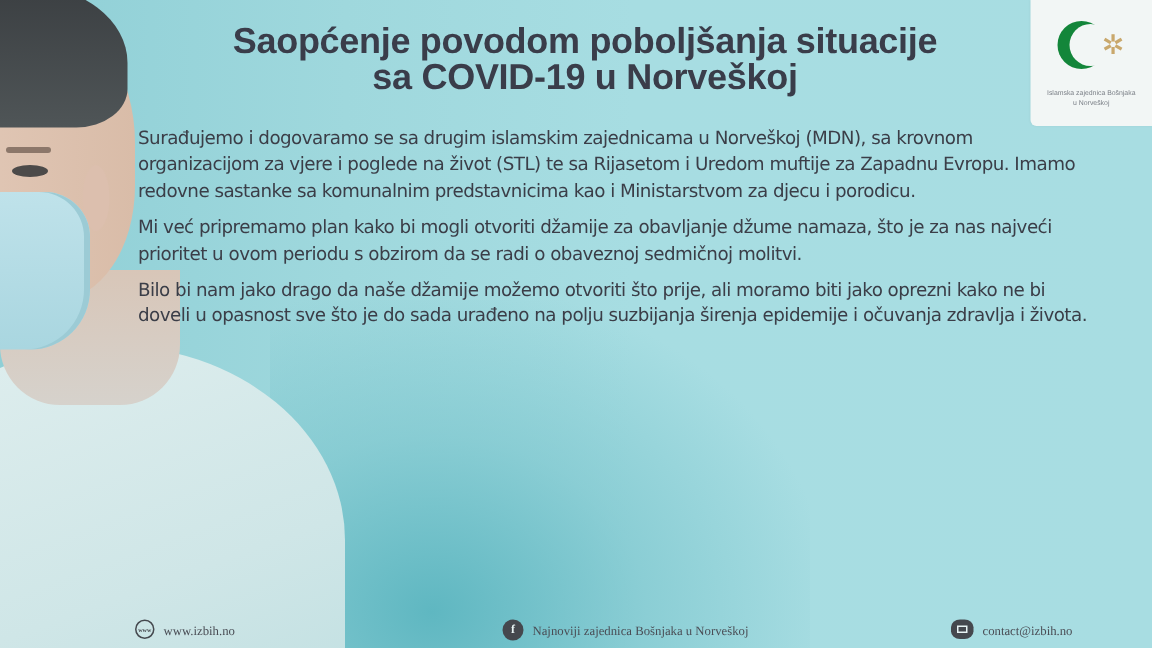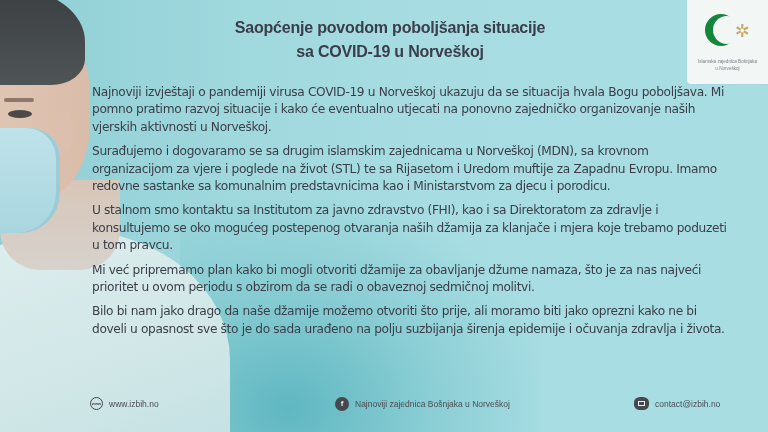--- a/index.html
+++ b/index.html
@@ -60,21 +60,21 @@
     }
     .person-brow {
       position: absolute; left: 4px; top: 98px; width: 30px; height: 4px;
       background: #8c776a; border-radius: 3px;
     }
 
     .title {
       position: absolute; left: 150px; top: 16px; width: 480px;
       text-align: center; z-index: 2;
       font-family: "Liberation Sans", sans-serif;
-      font-weight: bold; font-size: 16px; line-height: 24px;
+      font-weight: bold; font-size: 24px; line-height: 24px;
       color: #3a3d4a; letter-spacing: -0.2px;
     }
     .title span { display: block; }
 
     .logo-box {
       position: absolute; left: 687px; top: 0; width: 81px; height: 84px;
       background: #f2f6f5; border-radius: 0 0 0 4px; z-index: 2;
       box-shadow: 0 0 2px rgba(0,0,0,0.05);
     }
     .logo-crescent {
@@ -98,22 +98,22 @@
 
     .body-text {
       position: absolute; left: 92px; top: 84px; width: 640px; z-index: 2;
       font-family: "DejaVu Sans", sans-serif;
       font-size: 12.2px; line-height: 17.4px; color: #3b3e48;
       letter-spacing: -0.35px;
     }
     .body-text p { margin: 0 0 7px 0; }
 
     .footer {
-      position: absolute; left: 0; top: 394px; width: 768px; height: 20px; z-index: 2;
-      font-family: Liberation Sans, sans-serif;
+      position: absolute; left: 0; top: 410px; width: 768px; height: 20px; z-index: 2;
+      font-family: Liberation Serif, serif;
       font-size: 8.5px; color: #4a4d55;
     }
     .footer-item {
       position: absolute; top: 3px; display: flex; align-items: center; gap: 6px;
       letter-spacing: 0px;
     }
     .f-icon {
       width: 14px; height: 14px; border-radius: 50%;
       background: #45484e; color: #e8f3f4;
       display: inline-flex; align-items: center; justify-content: center;
@@ -153,23 +153,21 @@
 <div class="logo-box">
   <div class="logo-crescent"></div>
   <div class="logo-star">✲</div>
   <div class="logo-text">
     <div>Islamska zajednica Bošnjaka</div>
     <div>u Norveškoj</div>
   </div>
 </div>
 
 <div class="body-text">
-  <p>Najnoviji izvještaji o pandemiji virusa COVID-19 u Norveškoj ukazuju da se situacija hvala Bogu poboljšava. Mi pomno pratimo razvoj situacije i kako će eventualno utjecati na ponovno zajedničko organizovanje naših vjerskih aktivnosti u Norveškoj.</p>
   <p>Surađujemo i dogovaramo se sa drugim islamskim zajednicama u Norveškoj (MDN), sa krovnom organizacijom za vjere i poglede na život (STL) te sa Rijasetom i Uredom muftije za Zapadnu Evropu. Imamo redovne sastanke sa komunalnim predstavnicima kao i Ministarstvom za djecu i porodicu.</p>
-  <p>U stalnom smo kontaktu sa Institutom za javno zdravstvo (FHI), kao i sa Direktoratom za zdravlje i konsultujemo se oko mogućeg postepenog otvaranja naših džamija za klanjače i mjera koje trebamo poduzeti u tom pravcu.</p>
   <p>Mi već pripremamo plan kako bi mogli otvoriti džamije za obavljanje džume namaza, što je za nas najveći prioritet u ovom periodu s obzirom da se radi o obaveznoj sedmičnoj molitvi.</p>
   <p>Bilo bi nam jako drago da naše džamije možemo otvoriti što prije, ali moramo biti jako oprezni kako ne bi doveli u opasnost sve što je do sada urađeno na polju suzbijanja širenja epidemije i očuvanja zdravlja i života.</p>
 </div>
 
 <div class="footer">
   <a class="footer-item" style="left:90px;">
     <span class="f-icon www">www</span>
     <span>www.izbih.no</span>
   </a>
   <a class="footer-item" style="left:335px;">

